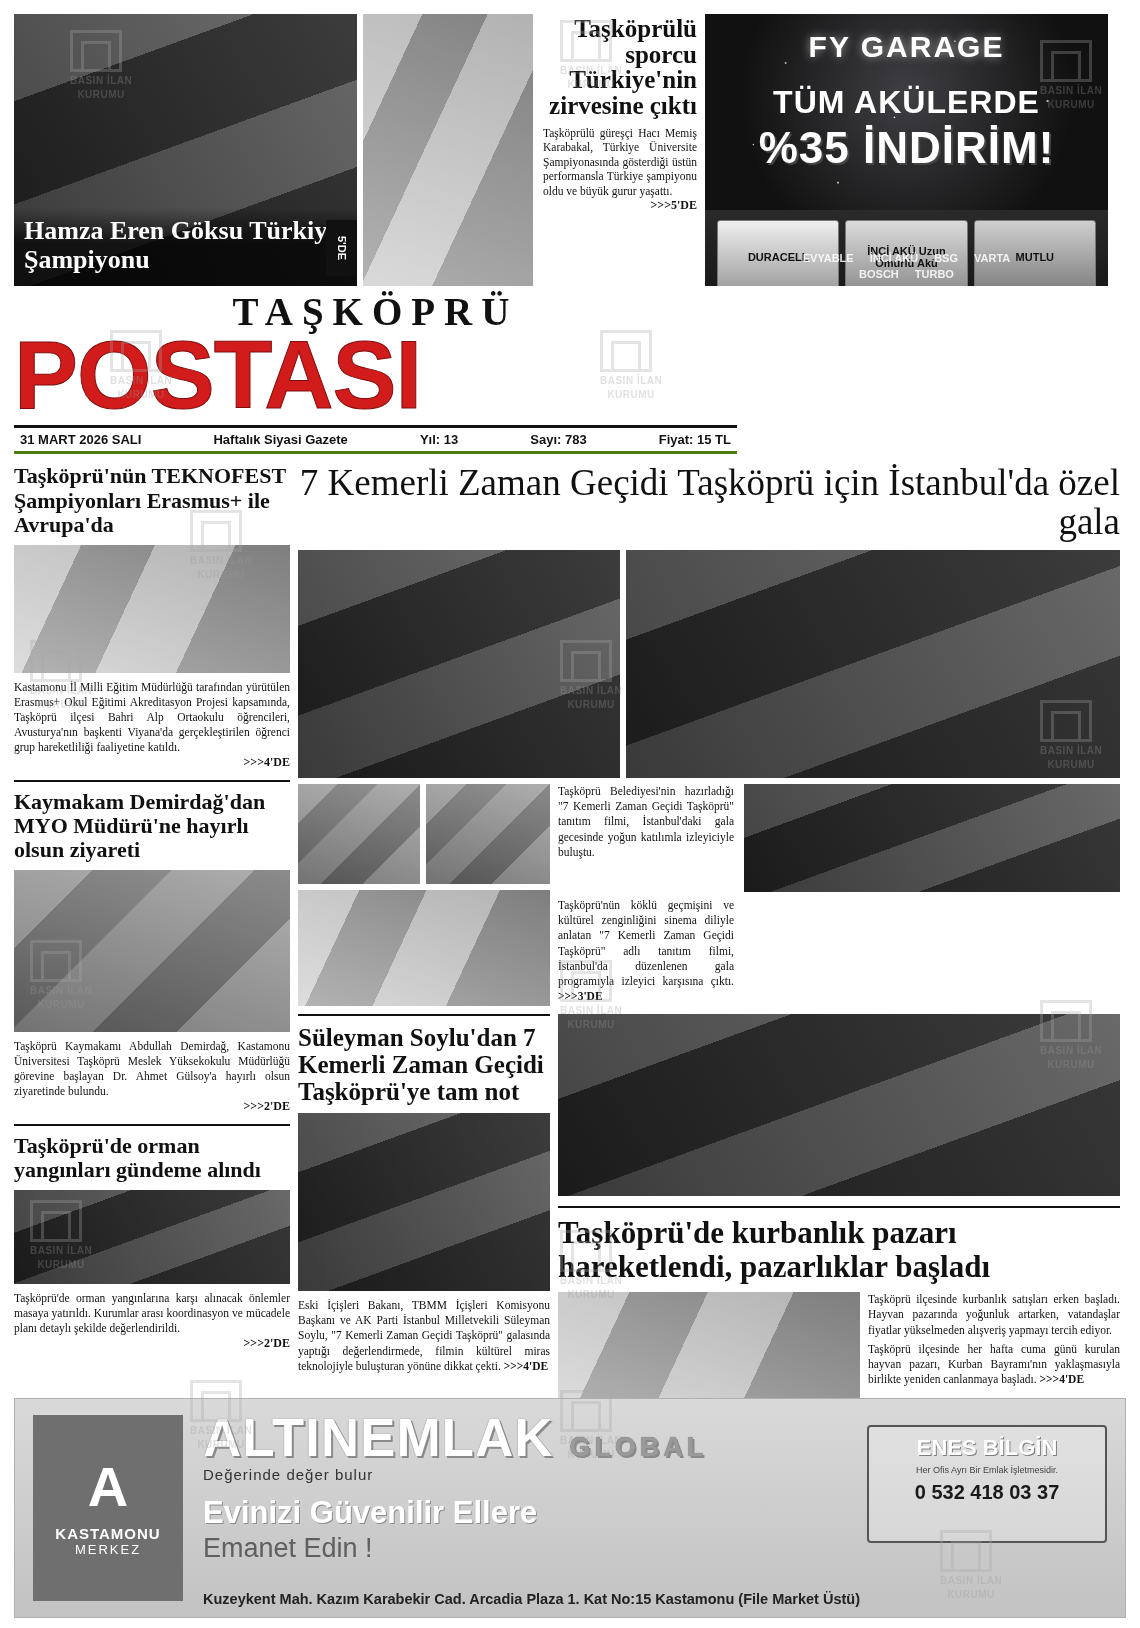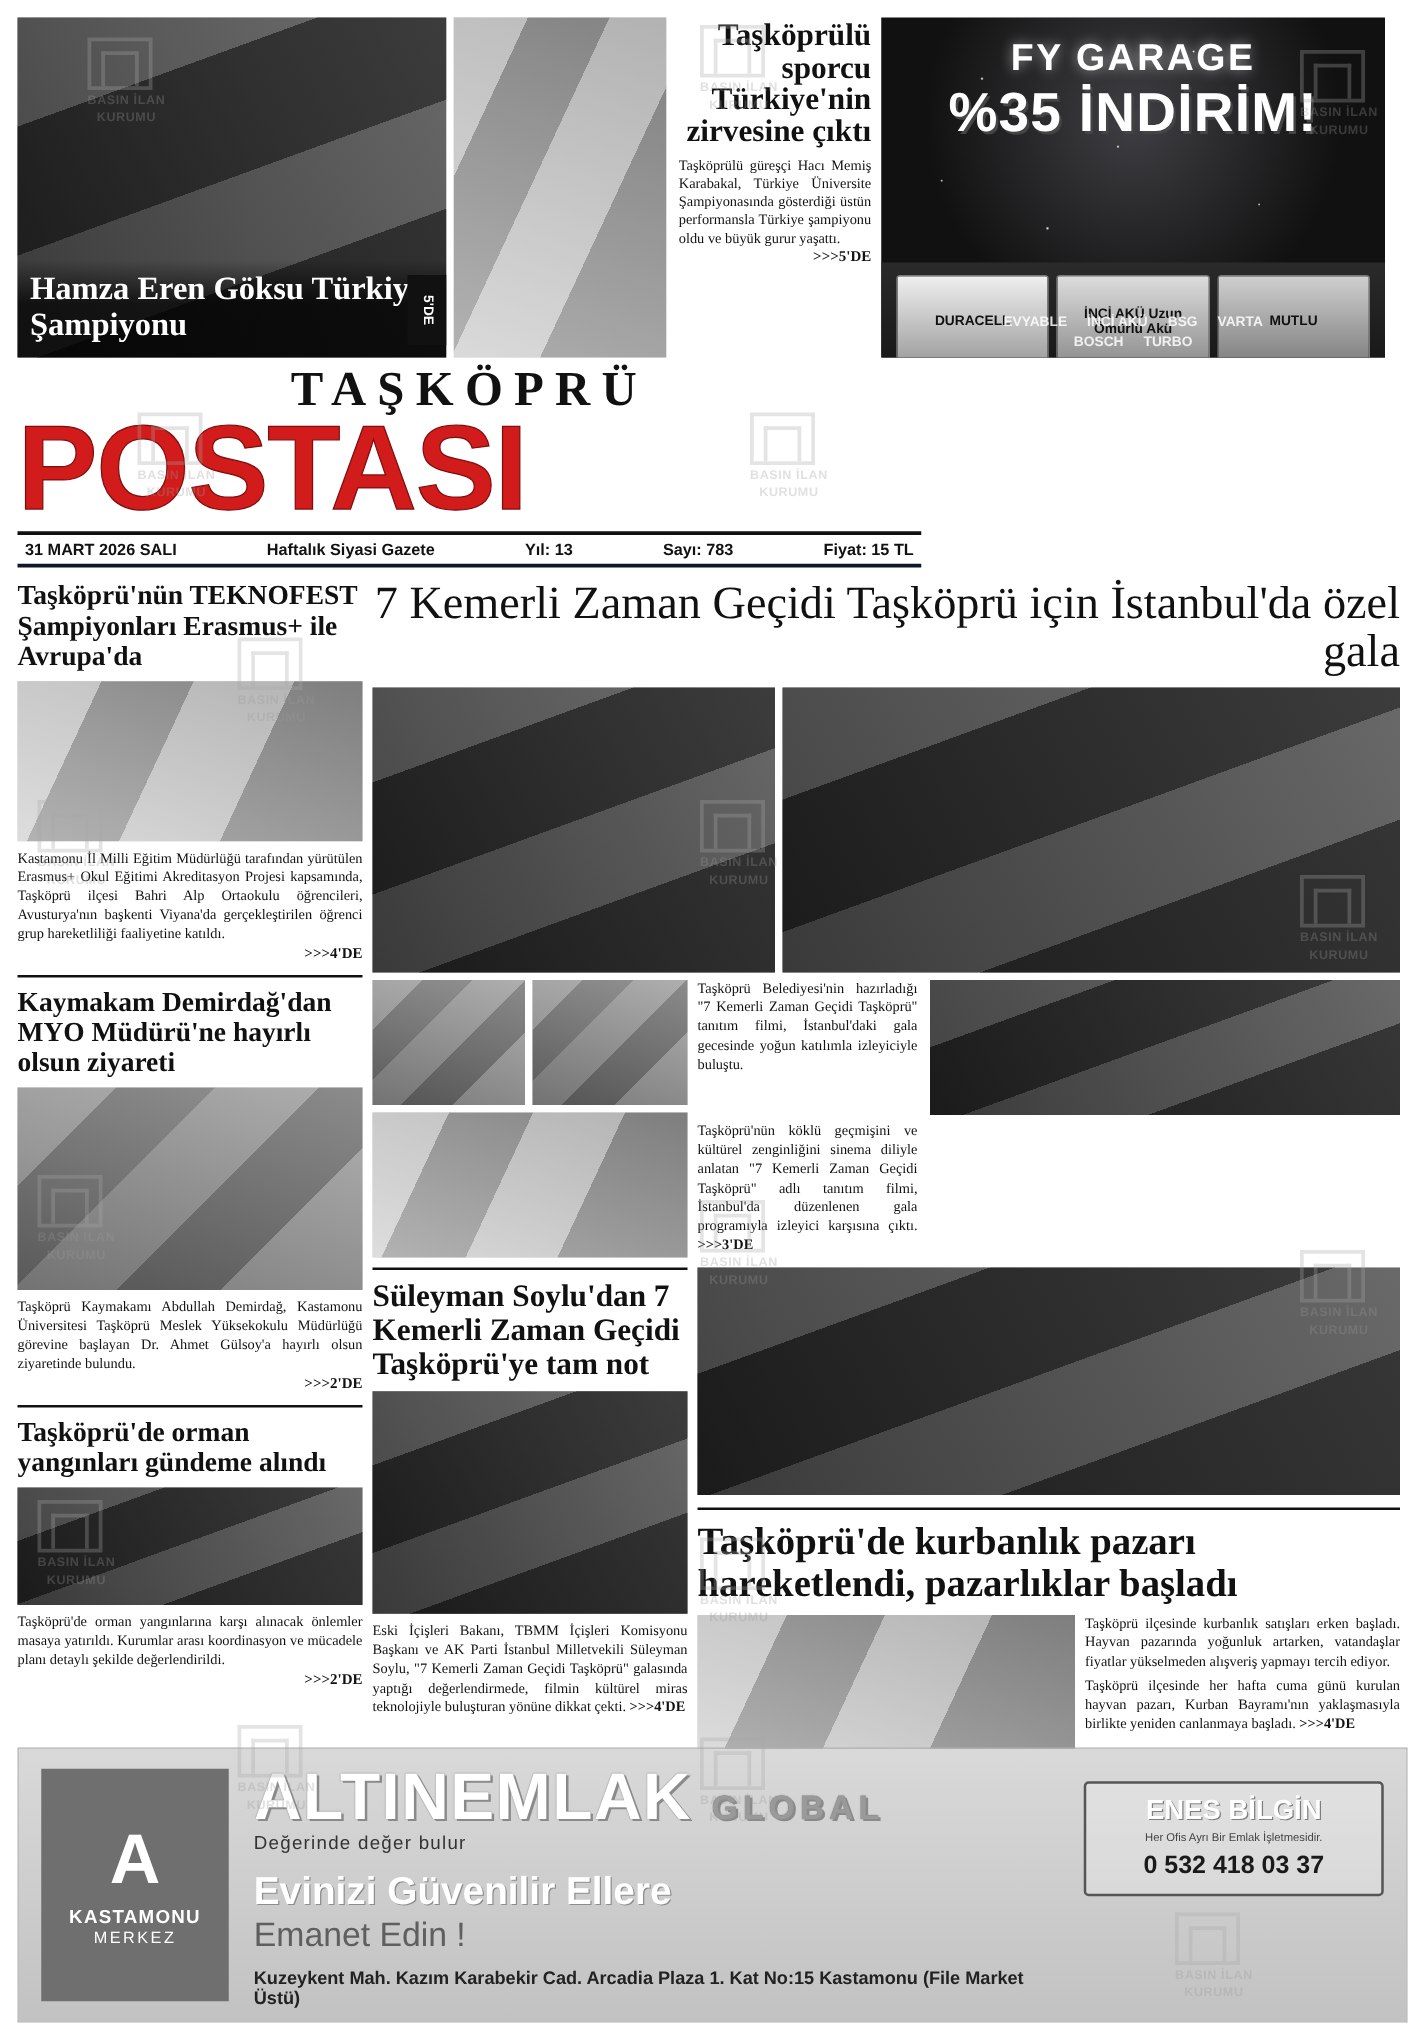--- a/index.html
+++ b/index.html
@@ -100,21 +100,21 @@
     align-items:center; font-family:"Liberation Sans", sans-serif; font-size:11px; font-weight:bold; opacity:.85;}
   .fyad .logos .r { display:flex; gap:16px; }
 
   
   .masthead { position:relative; width:723px; margin-top:6px; }
   .mast-top { font-family:"Liberation Serif", serif; font-weight:bold; color:#111;
     font-size:39px; letter-spacing:9px; text-align:center; line-height:1; }
   .mast-main { font-family:"Liberation Sans", sans-serif; font-weight:bold; color:#d21b1b;
     font-size:96px; line-height:.92; letter-spacing:-1px; text-align:left;
     -webkit-text-stroke:1px #7e0d0d; }
-  .mast-bar { display:flex; align-items:center; border-top:3px solid #111; border-bottom:3px solid #0f172a;
+  .mast-bar { display:flex; align-items:center; border-top:3px solid #111; border-bottom:3px solid #4d7c0f;
     margin-top:6px; padding:4px 6px; font-family:"Liberation Sans", sans-serif;
     font-weight:bold; font-size:13px; }
   .mast-bar span { white-space:nowrap; }
   .mast-bar .sp { flex:1; }
 
   
   .content { display:flex; gap:8px; margin-top:10px; }
   .col-left { width:276px; }
   .col-right { width:822px; }
 
@@ -143,22 +143,22 @@
   .ad-main { flex:1; padding:12px 10px 0 20px; position:relative; }
   .ad-brand { font-family:"Liberation Sans", sans-serif; font-weight:bold; font-size:53px;
     letter-spacing:1px; color:#fff; text-shadow:2px 2px 0 #8a8a8a, 0 0 1px #555; line-height:1; }
   .ad-brand .g { color:#9a9a9a; font-size:27px; letter-spacing:4px; }
   .ad-sub { font-family:"Liberation Sans", sans-serif; font-size:15px; color:#333; margin-top:2px; letter-spacing:1px;}
   .ad-l1 { font-family:"Liberation Sans", sans-serif; font-weight:bold; font-size:31px; color:#fff;
     text-shadow:1px 1px 0 #8d8d8d; margin-top:12px; }
   .ad-l2 { font-family:"Liberation Sans", sans-serif; font-size:27px; color:#5f5f5f; margin-top:2px;}
   .ad-addr { font-family:"Liberation Sans", sans-serif; font-weight:bold; font-size:14.5px;
     color:#222; position:absolute; left:20px; bottom:10px; }
-  .ad-contact { width:240px; margin:26px 18px 0 16px; border:2px solid #555; border-radius:4px;
-    text-align:center; padding:8px 6px; height:92px; background:rgba(255,255,255,.25);
+  .ad-contact { width:240px; margin:26px 18px 0 0; border:2px solid #555; border-radius:4px;
+    text-align:center; padding:8px 6px; height:118px; background:rgba(255,255,255,.25);
     font-family:"Liberation Sans", sans-serif; }
   .ad-contact .nm { font-size:22px; font-weight:bold; color:#fff; text-shadow:1px 1px 0 #7d7d7d;}
   .ad-contact .sm { font-size:9px; color:#444; margin-top:4px;}
   .ad-contact .ph { font-size:20px; font-weight:bold; margin-top:6px; color:#1a1a1a;}
 </style>
 </head>
 <body>
 
 <div class="page">
 
@@ -173,20 +173,21 @@
 
     <div class="topstory">
       <h2>Taşköprülü sporcu Türkiye'nin zirvesine çıktı</h2>
       <p>Taşköprülü güreşçi Hacı Memiş Karabakal, Türkiye Üniversite Şampiyonasında gösterdiği üstün performansla Türkiye şampiyonu oldu ve büyük gurur yaşattı.</p>
       <span class="more">&gt;&gt;&gt;5'DE</span>
     </div>
 
     <div class="fyad">
       <div class="stars"></div>
       <div class="brand">FY GARAGE</div>
+      <div class="line1">TÜM AKÜLERDE</div>
       <div class="line2">%35 İNDİRİM!</div>
       <div class="battery">
         <div class="bat-row">
           <div class="bat">DURACELL</div>
           <div class="bat b2">İNCİ AKÜ Uzun Ömürlü Akü</div>
           <div class="bat b3">MUTLU</div>
         </div>
       </div>
 
       <div class="logos">

